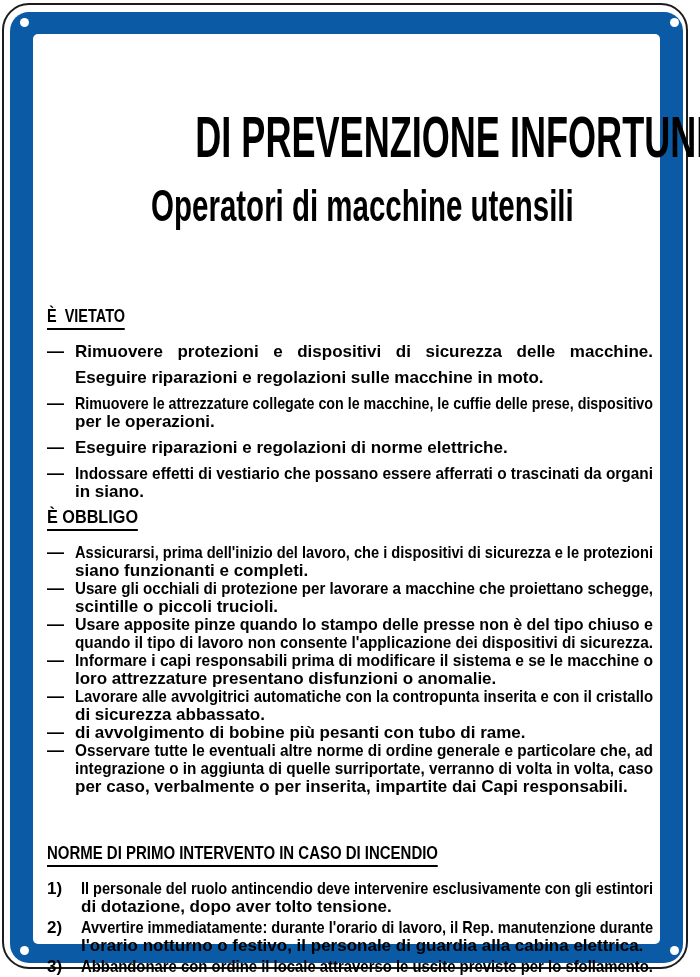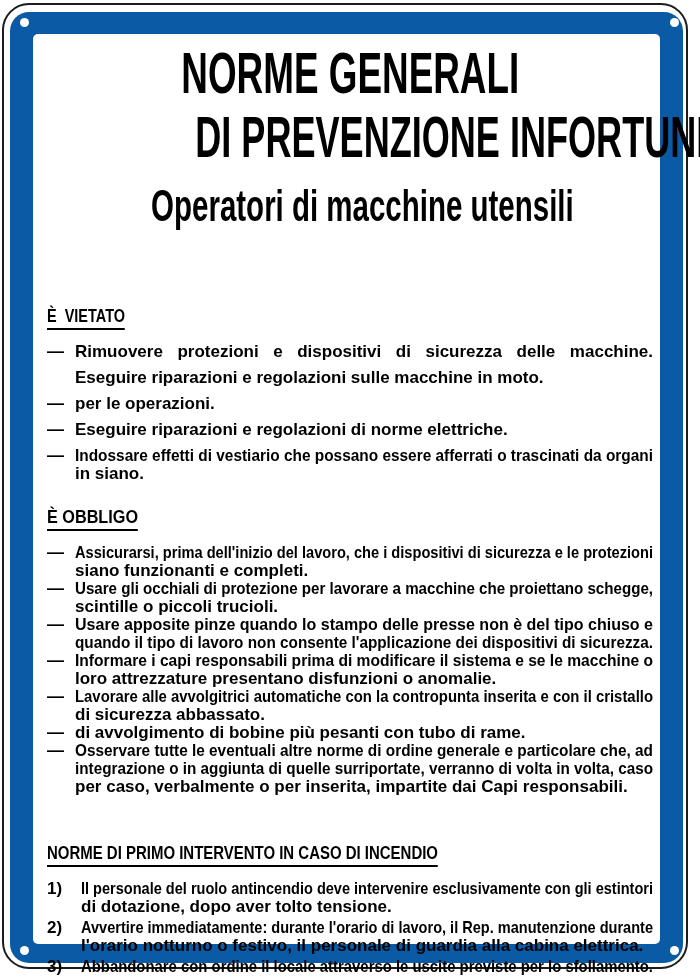--- a/index.html
+++ b/index.html
@@ -56,42 +56,40 @@
 <div class="page">
   <div class="outline"></div>
   <div class="blue" id="blueFrame" style="background: rgb(11, 90, 165);"></div>
   <div class="inner"></div>
   <div class="hole tl"></div>
   <div class="hole tr"></div>
   <div class="hole bl"></div>
   <div class="hole br"></div>
 
   <div class="content">
-    <div class="tline t1">
-      <span class="fitc" style="transform: scaleX(0.646851);">NORME GENERALI</span>
-    </div>
     <div class="tline t2">
       <span class="fitc" style="transform: scaleX(0.632781);">DI PREVENZIONE INFORTUNI</span>
     </div>
     <div class="tline sub">
       <span class="fitc" style="transform: scaleX(0.669891);">Operatori di macchine utensili</span>
     </div>
     <div id="sections">
         <section class="sec s0">
           <h2><span class="u fitl" style="transform: scaleX(0.826901);">È  VIETATO</span></h2>
           <div class="list">
             <div class="item">
               <span class="marker">—</span>
               <div class="line stretch"><span class="txt" style="word-spacing: 9.82812px;">Rimuovere protezioni e dispositivi di sicurezza delle macchine.</span></div>
             </div>
             <div class="item">
               <div class="line"><span class="txt">Eseguire riparazioni e regolazioni sulle macchine in moto.</span></div>
             </div>
             <div class="item">
               <span class="marker">—</span>
+              <div class="line stretch"><span class="txt" style="transform: scaleX(0.83922);">Rimuovere le attrezzature collegate con le macchine, le cuffie delle prese, dispositivo</span></div>
               <div class="line"><span class="txt">per le operazioni.</span></div>
             </div>
             <div class="item">
               <span class="marker">—</span>
               <div class="line"><span class="txt">Eseguire riparazioni e regolazioni di norme elettriche.</span></div>
             </div>
             <div class="item">
               <span class="marker">—</span>
               <div class="line stretch"><span class="txt" style="transform: scaleX(0.906356);">Indossare effetti di vestiario che possano essere afferrati o trascinati da organi</span></div>
               <div class="line"><span class="txt">in siano.</span></div>

